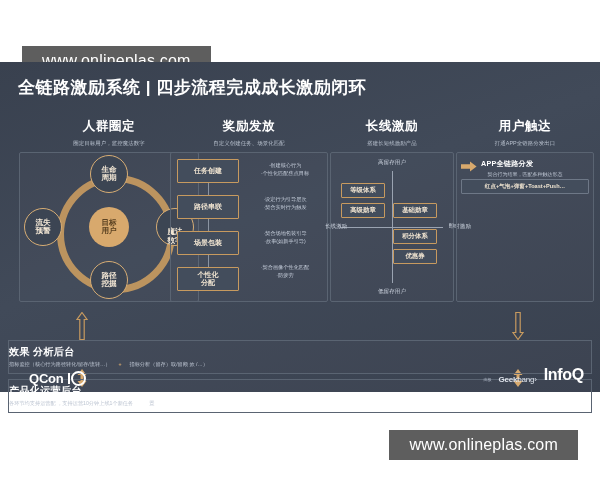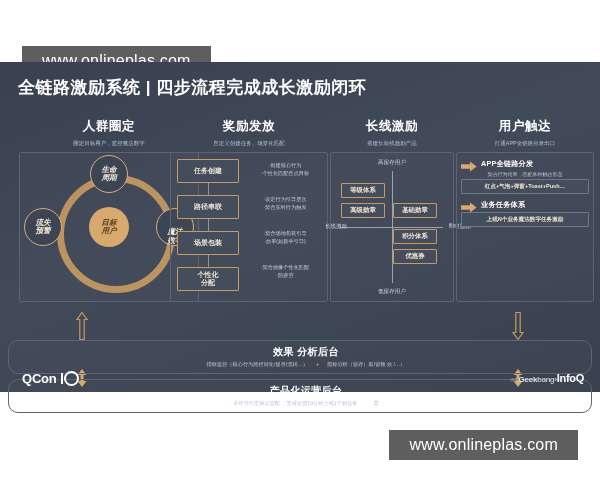--- a/index.html
+++ b/index.html
@@ -53,21 +53,20 @@
     position:absolute;left:50%;top:50%;
     width:104px;height:104px;margin-left:-52px;margin-top:-52px;
     border:7px solid #c79a5f;border-radius:50%;opacity:.92;
   }
   .node{
     position:absolute;width:38px;height:38px;border-radius:50%;
     border:1.4px solid #d7ad74;background:#3c4553;
     display:flex;flex-direction:column;align-items:center;justify-content:center;
     font-size:7.6px;line-height:1.12;color:#f2e6d4;font-weight:bold;
     box-sizing:border-box;
-    font-style:italic;
   }
   .node span{display:block;}
   #node-top{left:50%;margin-left:-19px;top:2px;}
   #node-bottom{left:50%;margin-left:-19px;bottom:2px;}
   #node-left{left:4px;top:50%;margin-top:-19px;}
   #node-right{right:4px;top:50%;margin-top:-19px;justify-content:flex-end;}
   #node-center{
     left:50%;top:50%;margin-left:-20px;margin-top:-20px;
     width:40px;height:40px;background:#d8a96d;border:none;color:#5c4322;
   }
@@ -115,49 +114,49 @@
   .reach-desc{font-size:5px;color:#bcc4d1;text-align:center;margin:1px 0 2px 0;white-space:nowrap;}
   .reach-pill{
     border:1px solid #6e7embed;border:1px solid #6e7887;border-radius:1px;
     background:#434d5c;font-size:5.6px;color:#eee3d0;font-weight:bold;
     text-align:center;padding:2.5px 0;white-space:nowrap;
   }
 
   
   .bars{position:absolute;left:8px;right:8px;top:278px;}
   .bar{
-    border:1px solid #5a6472;border-radius:10px;background:rgba(255,255,255,.015);
-    text-align:center;padding:4px 0 5px 12px;margin-bottom:5px;position:relative;
+    border:1px solid #5a6472;border-radius:0;background:rgba(255,255,255,.015);
+    text-align:left;padding:4px 0 5px 0;margin-bottom:5px;position:relative;
   }
   .bar-title{font-size:10px;font-weight:bold;color:#ffffff;letter-spacing:.4px;}
   .bar-sub{font-size:5.2px;color:#bcc4d1;margin-top:2px;white-space:nowrap;}
   .bar-sub .plus{color:#d8a96d;font-weight:bold;padding:0 8px;}
 
   .vconn{position:absolute;width:12px;}
   #conn-left{left:76px;top:250px;height:28px;}
   #conn-right{right:76px;top:250px;height:28px;}
   #conn-left2{left:76px;top:307px;height:18px;}
   #conn-right2{right:76px;top:307px;height:18px;}
 
   
-  .footer{position:absolute;left:4px;right:0;bottom:6px;height:22px;text-decoration:underline;}
+  .footer{position:absolute;left:11px;right:0;bottom:6px;height:22px;text-decoration:underline;}
   .qcon{
     position:absolute;left:18px;bottom:0;display:flex;align-items:center;gap:4px;
     font-size:13px;font-weight:bold;color:#ffffff;letter-spacing:-.2px;
   }
   .qcon .io{display:flex;align-items:center;gap:1px;}
   .qcon .io-bar{width:2.5px;height:11px;background:#ffffff;}
   .qcon .io-ring{width:11px;height:11px;border:2.2px solid #ffffff;border-radius:50%;}
   .brands{
-    position:absolute;right:16px;bottom:2px;display:flex;align-items:flex-end;
+    position:absolute;right:16px;bottom:2px;display:flex;align-items:flex-end;gap:7px;
     color:#dfe4ec;
   }
   .brand-geek{font-size:8px;font-weight:bold;letter-spacing:-.2px;}
   .brand-geek .thin{font-weight:normal;}
-  .brand-infoq{font-size:11px;font-weight:bold;color:#ffffff;letter-spacing:-.3px;}
+  .brand-infoq{font-size:16px;font-weight:bold;color:#ffffff;letter-spacing:-.3px;}
   .brand-pre{font-size:4px;color:#aab3c1;padding-bottom:2px;}
 </style>
 </head>
 <body>
 
 <div class="watermark" id="wm-top">www.onlineplas.com</div>
 
 <div class="slide">
 
   <div class="slide-title">全链路激励系统 | 四步流程完成成长激励闭环</div>
@@ -169,20 +168,24 @@
       <div class="col-sub">圈定目标用户，监控魔法数字</div>
       <div class="panel">
         <div class="ring"></div>
         <div class="node" id="node-top">
           <span>生命</span>
           <span>周期</span>
         </div>
         <div class="node" id="node-right">
           <span>魔法</span>
           <span>数字</span>
+        </div>
+        <div class="node" id="node-bottom">
+          <span>路径</span>
+          <span>挖掘</span>
         </div>
         <div class="node" id="node-left">
           <span>流失</span>
           <span>预警</span>
         </div>
         <div class="node" id="node-center">
           <span>目标</span>
           <span>用户</span>
         </div>
       </div>
@@ -264,31 +267,20 @@
                   <path d="M0 3.2h9V0.4L15.6 5.5 9 10.6V7.8H0z" fill="#d8a96d"></path>
                 </svg>
             </span>
             <span class="reach-title">APP全链路分发</span>
           </div>
           <div class="reach-desc">契合行为结果，匹配多种触达形态</div>
           <div class="reach-pill">红点+气泡+弹窗+Toast+Push…</div>
         </div>
 
 
-        <div class="reach-grp">
-          <div class="reach-head">
-            <span class="arrow-ico">
-              <svg viewBox="0 0 16 11" width="16" height="11">
-                  <path d="M0 3.2h9V0.4L15.6 5.5 9 10.6V7.8H0z" fill="#d8a96d"></path>
-                </svg>
-            </span>
-            <span class="reach-title">业务任务体系</span>
-          </div>
-          <div class="reach-pill">上线N个业务魔法数字任务激励</div>
-        </div>
 
       </div>
     </div>
 
   </div>
 
   <div class="vconn" id="conn-left">
     <svg viewBox="0 0 12 28" width="12" height="28">
         <path d="M6 0.5 11 7.5H8.2V27.5H3.8V7.5H1z" fill="none" stroke="#c79a5f" stroke-width="1.2"></path>
       </svg>

